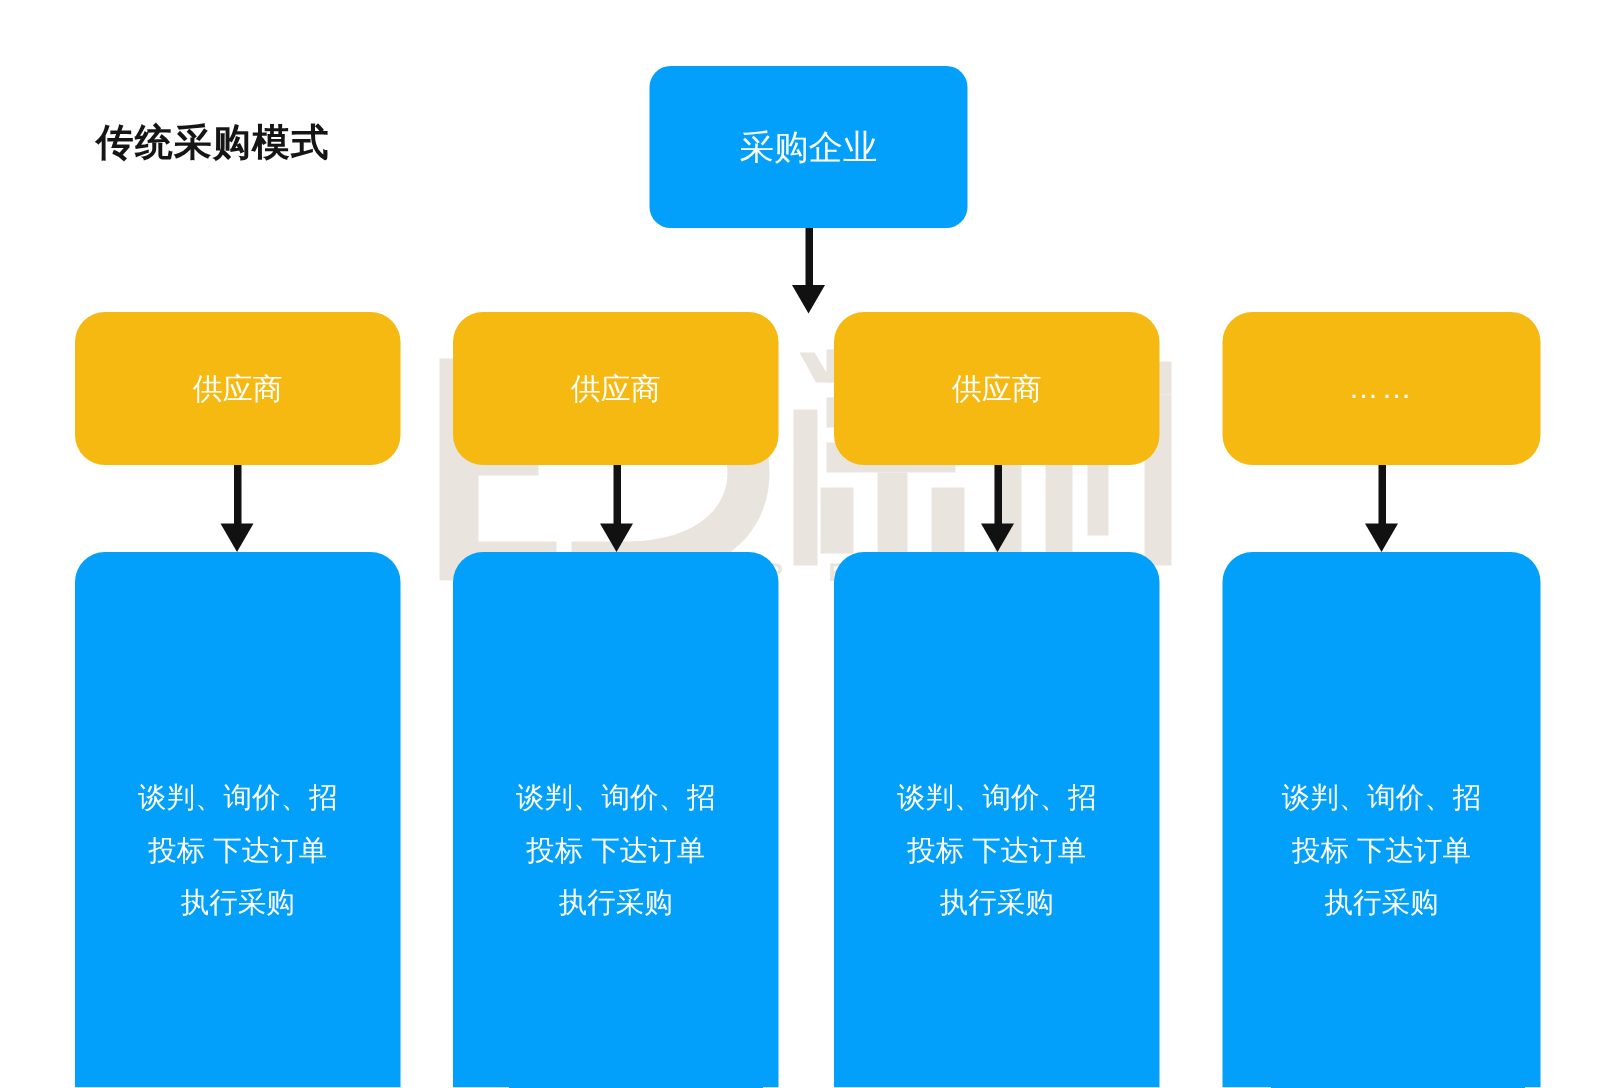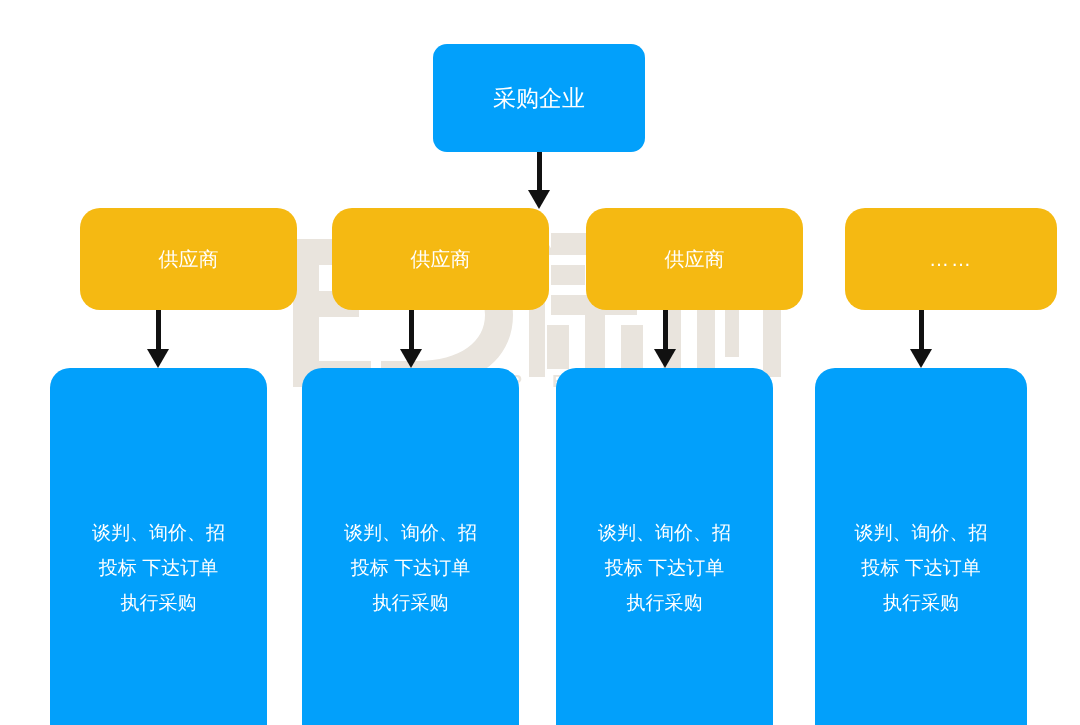--- a/index.html
+++ b/index.html
@@ -61,21 +61,21 @@
     position: absolute;
     box-sizing: border-box;
     display: flex;
     align-items: center;
     justify-content: center;
     text-align: center;
     color: #ffffff;
     z-index: 3;
   }
   .node.blue  { background: #02A0FB; }
-  .node.orange{ background: #F5B912; margin-left: 30px; }
+  .node.orange{ background: #F5B912; }
 
   .node-root {
     left: 433px; top: 44px;
     width: 212px; height: 108px;
     border-radius: 14px;
     font-size: 23px;
   }
   .node-supplier {
     top: 208px;
     height: 102px;
@@ -169,20 +169,21 @@
         <path d="M412 16 h84 v22 h-84 z"></path>
         <path d="M412 38 h18 v114 h-18 z"></path>
         <path d="M478 38 h18 v114 h-18 z"></path>
         <path d="M440 58 h30 v20 h-30 z"></path>
         <path d="M440 78 h14 v54 h-14 z"></path>
       </g>
     </svg>
   </div>
   <div class="wm-text">DEEP ECHO</div>
 
+  <div class="page-title">传统采购模式</div>
 
   <div class="node blue node-root">
     <span>采购企业</span>
   </div>
 
   <div class="arrow arrow-root">
     <div class="shaft"></div>
     <div class="head"></div>
   </div>
 

